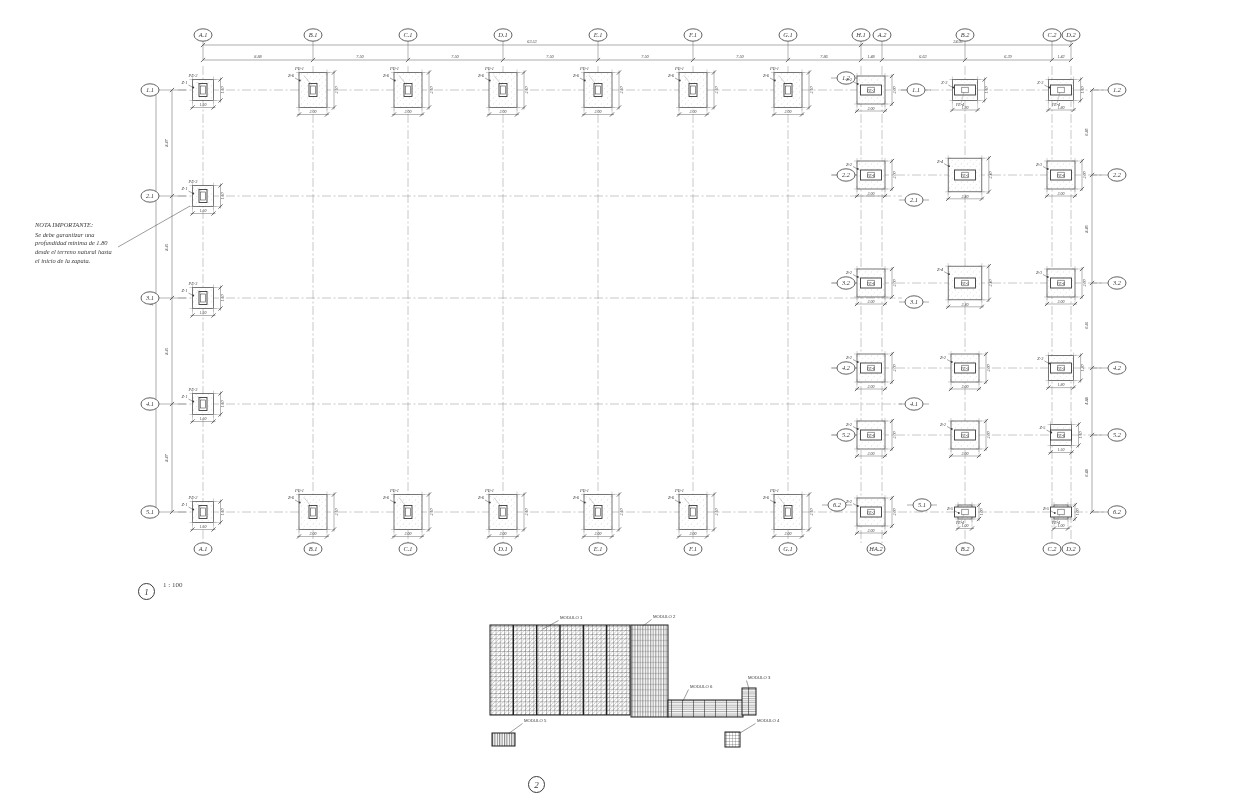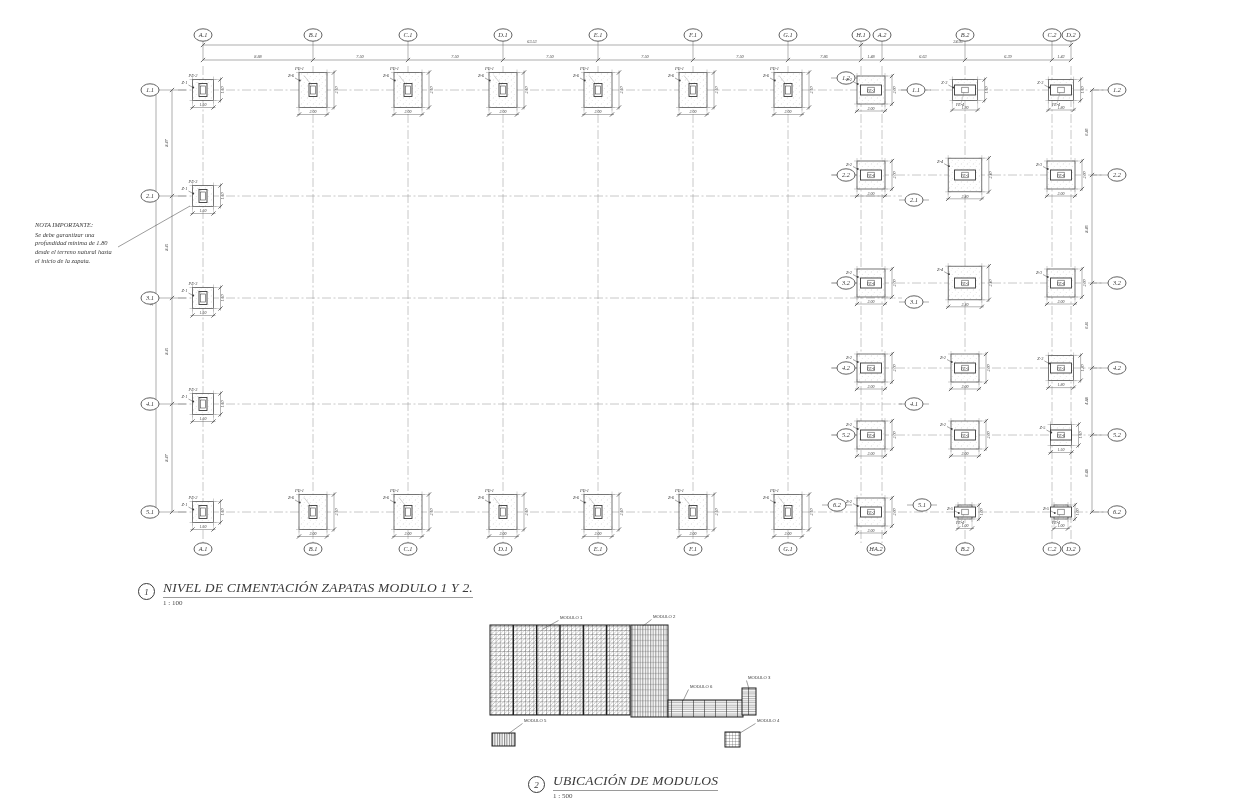--- a/index.html
+++ b/index.html
@@ -1450,26 +1450,21 @@
     <div class="nt">NOTA IMPORTANTE:</div>
     <div>Se debe garantizar una</div>
     <div>profundidad mínima de 1.80</div>
     <div>desde el terreno natural hasta</div>
     <div>el inicio de la zapata.</div>
   </div>
 
   <div class="viewtitle" id="vt1">
     <div class="vnum">1</div>
     <div class="vtxt">
-      <div class="t">NIVEL DE CIMENTACIÓN ZAPATAS  MODULO 1 Y 2.</div>
       <div class="s">1 : 100</div>
     </div>
   </div>
 
   <div class="viewtitle" id="vt2">
     <div class="vnum">2</div>
-    <div class="vtxt">
-      <div class="t">UBICACIÓN DE MODULOS</div>
-      <div class="s">1 : 500</div>
-    </div>
   </div>
 
 </div>
 
 </body></html>

